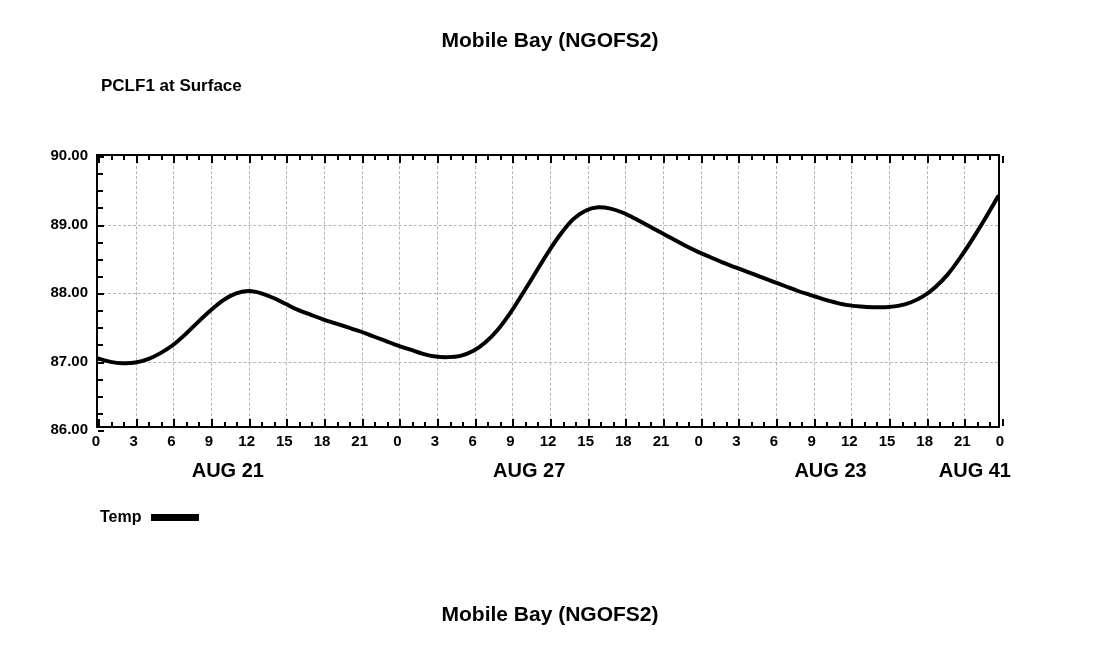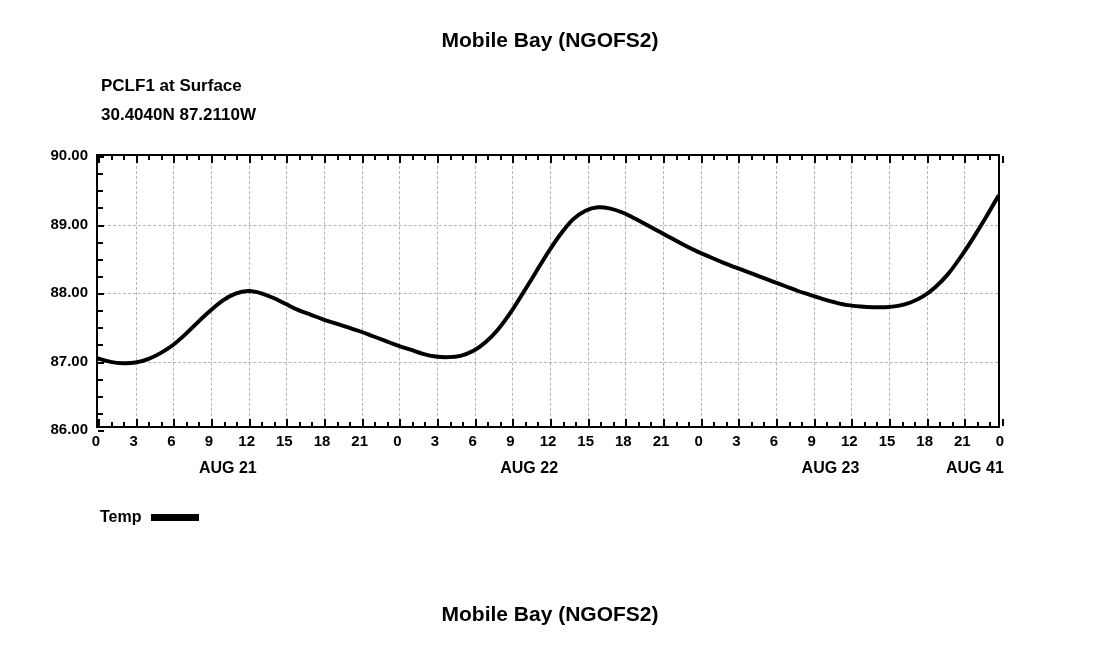--- a/index.html
+++ b/index.html
@@ -139,21 +139,21 @@
     position: absolute;
     top: 432px;
     font-size: 15px;
     font-weight: bold;
     transform: translateX(-50%);
     white-space: nowrap;
   }
   .xday-label {
     position: absolute;
     top: 459px;
-    font-size: 16px;
+    font-size: 20px;
     font-weight: bold;
     transform: translateX(-50%);
     white-space: nowrap;
   }
   .axis-x-title {
     position: absolute;
     left: 0;
     top: 482px;
     width: 1100px;
     text-align: center;
@@ -181,21 +181,20 @@
   svg.series { display: block; }
 </style>
 </head>
 <body>
 
 <div class="page">
 
   <div class="title-main">Mobile Bay (NGOFS2)</div>
 
   <div class="hdr-station">PCLF1 at Surface</div>
-  <div class="hdr-coords">30.4040N  87.2110W</div>
 
   <div class="plot">
     <div class="plot-inner" id="plot-inner">
         <div class="ytick-inner" style="top: 274px;"></div>
         <div class="gridline-h" style="top: 205.5px;"></div>
         <div class="ytick-inner" style="top: 205.5px;"></div>
         <div class="gridline-h" style="top: 137px;"></div>
         <div class="ytick-inner" style="top: 137px;"></div>
         <div class="gridline-h" style="top: 68.5px;"></div>
         <div class="ytick-inner" style="top: 68.5px;"></div>
@@ -419,16 +418,16 @@
     <div class="xlabel-val" style="left: 698.667px;">0</div>
     <div class="xlabel-val" style="left: 736.333px;">3</div>
     <div class="xlabel-val" style="left: 774px;">6</div>
     <div class="xlabel-val" style="left: 811.667px;">9</div>
     <div class="xlabel-val" style="left: 849.333px;">12</div>
     <div class="xlabel-val" style="left: 887px;">15</div>
     <div class="xlabel-val" style="left: 924.667px;">18</div>
     <div class="xlabel-val" style="left: 962.333px;">21</div>
     <div class="xlabel-val" style="left: 1000px;">0</div>
     <div class="xday-label" style="left: 227.833px;">AUG 21</div>
-    <div class="xday-label" style="left: 529.167px;">AUG 22</div>
+    <div class="xday-label" style="left: 529.167px;">AUG 27</div>
     <div class="xday-label" style="left: 830.5px;">AUG 23</div>
     <div class="xday-label" style="left: 974.889px;">AUG 41</div>
   </div>
 
 </body></html>

